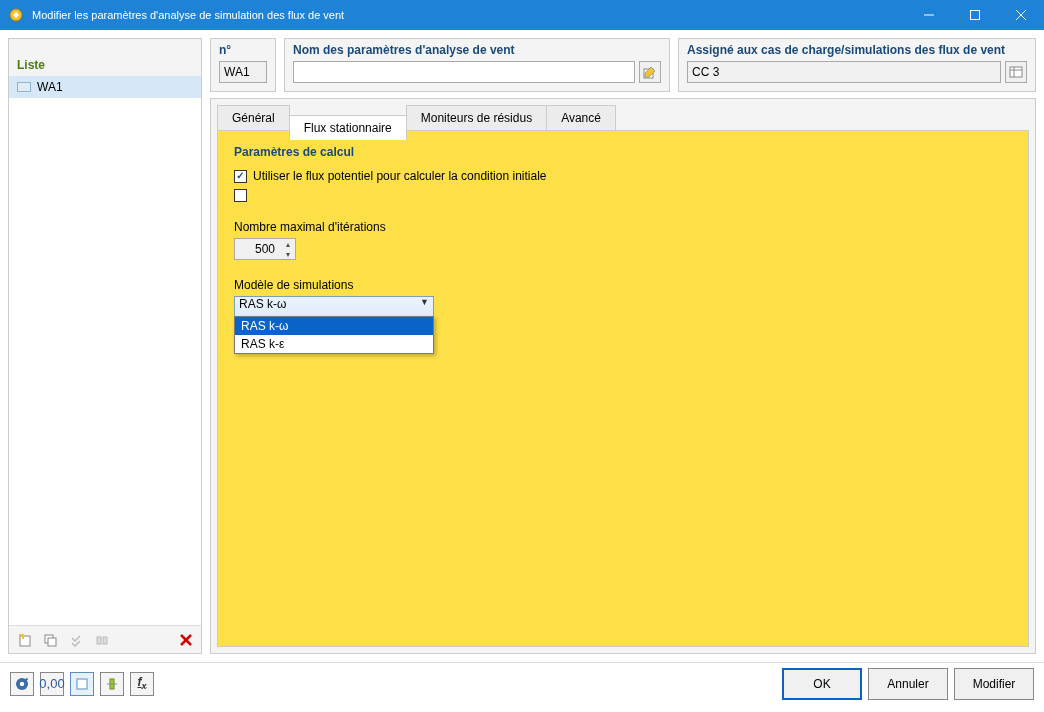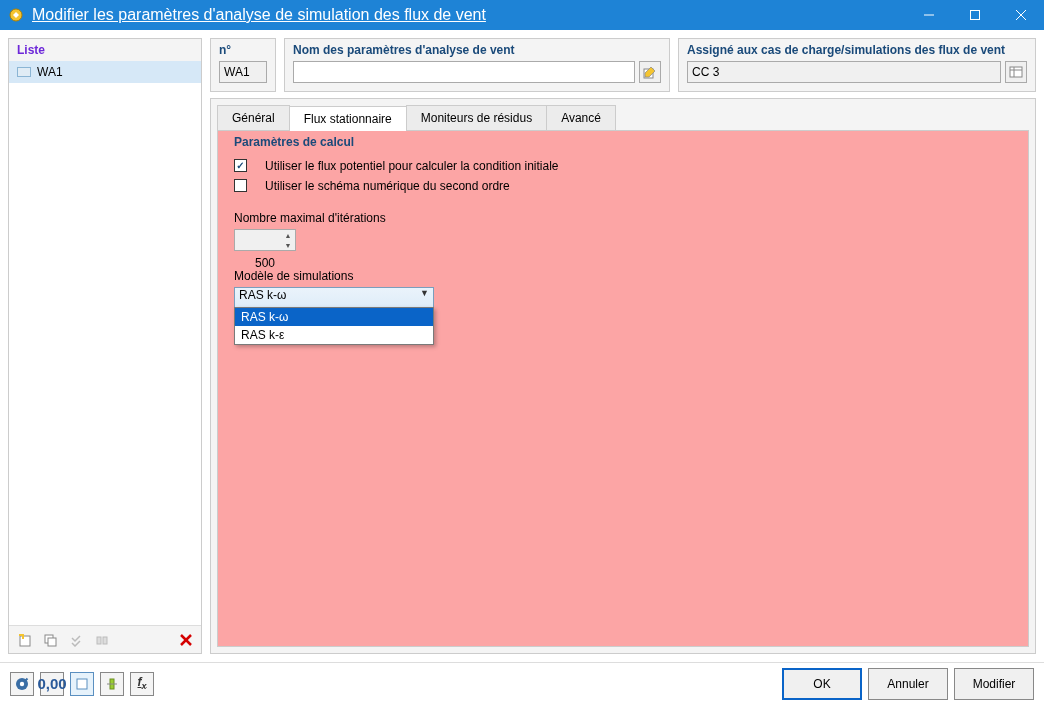--- a/index.html
+++ b/index.html
@@ -1,30 +1,30 @@
 <!DOCTYPE html>
 <html><head>
 <meta charset="utf-8">
 <style>
 * { box-sizing: border-box; margin: 0; padding: 0; font-family: "Segoe UI", Tahoma, sans-serif; font-size: 12px; }
 body { background: #fff; width: 1044px; height: 712px; overflow: hidden; }
 
 
 .titlebar { height: 30px; background: #1e83d6; display: flex; align-items: center; padding-left: 8px; color: #fff; }
 .titlebar-icon { width: 16px; height: 16px; margin-right: 8px; display: flex; align-items: center; justify-content: center; }
-.titlebar-title { flex: 1; font-size: 16px; text-decoration: underline; }
+.titlebar-title { flex: 1; font-size: 11px; }
 .titlebar-buttons { display: flex; }
 .titlebar-btn { width: 46px; height: 30px; display: flex; align-items: center; justify-content: center; color: #fff; }
 
 
 .dialog-body { display: flex; height: 632px; padding: 8px; gap: 8px; background: #fff; }
 
 
 .left-panel { width: 194px; border: 1px solid #cccccc; background: #f4f4f4; display: flex; flex-direction: column; }
-.left-header { padding: 4px 8px; color: #6d28d9; font-weight: 600; background: #f4f4f4; }
+.left-header { padding: 4px 8px; color: #4d7c0f; font-weight: 600; background: #f4f4f4; margin-top: 15px; }
 .left-list { flex: 1; background: #fff; }
 .list-item { padding: 4px 8px; display: flex; align-items: center; gap: 6px; background: #d6e8f7; }
 .list-item-icon { width: 14px; height: 10px; background: #e0ecf5; border: 1px solid #8bb5d4; }
 .left-toolbar { height: 28px; display: flex; align-items: center; padding: 0 4px; gap: 4px; background: #f4f4f4; border-top: 1px solid #ddd; }
 .tb-btn { width: 22px; height: 22px; display: flex; align-items: center; justify-content: center; border: 1px solid transparent; }
 .tb-spacer { flex: 1; }
 
 
 .right-panel { flex: 1; display: flex; flex-direction: column; gap: 6px; }
 .top-row { display: flex; gap: 8px; }
@@ -36,31 +36,31 @@
 .text-input { height: 22px; border: 1px solid #aaa; background: #fff; padding: 0 4px; width: 100%; }
 .text-input.ro { background: #f0f0f0; }
 .name-row { display: flex; gap: 4px; }
 .name-row .text-input { flex: 1; }
 .icon-btn { width: 22px; height: 22px; border: 1px solid #aaa; background: #f0f0f0; display: flex; align-items: center; justify-content: center; }
 
 
 .tab-container { flex: 1; border: 1px solid #cccccc; background: #f4f4f4; display: flex; flex-direction: column; }
 .tab-strip { display: flex; padding: 6px 6px 0 6px; gap: 0; }
 .tab { padding: 5px 14px; background: #ececec; border: 1px solid #cccccc; border-bottom: none; margin-right: -1px; cursor: default; }
-.tab.active { background: #fff; position: relative; top: 1px; }
-.tab-content { flex: 1; background: #fca5a5; margin: 0 6px 6px 6px; border: 1px solid #cccccc; padding: 4px 16px; }
+.tab.active { background: #fff; position: relative; top: 10px; }
+.tab-content { flex: 1; background: #fde047; margin: 0 6px 6px 6px; border: 1px solid #cccccc; padding: 14px 16px; }
 
 .section-title { color: #1a4a7a; font-weight: 600; margin-bottom: 10px; }
-.chk-row { display: flex; gap: 18px; margin-bottom: 6px; }
+.chk-row { display: flex; align-items: center; gap: 6px; margin-bottom: 6px; }
 .chk { width: 13px; height: 13px; border: 1px solid #333; display: flex; align-items: center; justify-content: center; background: #fff; }
 .chk.checked::after { content: "✓"; font-size: 10px; color: #1a4a7a; font-weight: bold; line-height: 1; }
 
 .field-label { margin-top: 18px; margin-bottom: 4px; display: block; }
 .spinner { display: flex; width: 62px; height: 22px; border: 1px solid #aaa; background: #f0f0f0; }
-.spinner-val { flex: 1; text-align: right; padding: 3px 6px 0 0; margin-top: 23px; }
+.spinner-val { flex: 1; text-align: right; padding: 3px 6px 0 0; }
 .spinner-btns { width: 14px; display: flex; flex-direction: column; }
 .spinner-btn { flex: 1; display: flex; align-items: center; justify-content: center; font-size: 7px; color: #555; }
 
 .combo { width: 200px; height: 36px; border: 1px solid #7a9ebd; background: linear-gradient(#eaf3fb,#d6e8f7); display: flex; align-items: flex-start; padding: 0 4px; position: relative; }
 .combo-text { flex: 1; }
 .combo-arrow { font-size: 9px; color: #333; }
 .combo-dropdown { position: absolute; top: 19px; left: -1px; width: 200px; border: 1px solid #7a7a7a; background: #fff; box-shadow: 2px 2px 4px rgba(0,0,0,0.25); }
 .combo-opt { padding: 2px 6px; }
 .combo-opt.sel { background: #0a64c8; color: #fff; }
 
@@ -191,21 +191,20 @@
       </div>
       <div class="tab-content">
         <div class="section-title">Paramètres de calcul</div>
 
         <div class="chk-row">
           <div class="chk checked"></div>
           <span>Utiliser le flux potentiel pour calculer la condition initiale</span>
         </div>
         <div class="chk-row">
           <div class="chk"></div>
-          <span>Utiliser le schéma numérique du second ordre</span>
         </div>
 
         <span class="field-label">Nombre maximal d'itérations</span>
         <div class="spinner">
           <div class="spinner-val">500</div>
           <div class="spinner-btns">
             <div class="spinner-btn">▲</div>
             <div class="spinner-btn">▼</div>
           </div>
         </div>
@@ -227,21 +226,21 @@
 <div class="footer">
   <div class="footer-left">
     <div class="footer-tool">
       <svg width="14" height="14">
           <circle cx="7" cy="7" r="6" fill="#3a6ea5"></circle>
           <circle cx="7" cy="7" r="2.2" fill="#fff"></circle>
           <path d="M10 4 L12.5 1.5" stroke="#3a6ea5" stroke-width="2"></path>
         </svg>
     </div>
     <div class="footer-tool">
-      <span style="font-size:15px;color:#2a5a9a;font-weight:bold;">0,00</span>
+      <span style="font-size:13px;color:#2a5a9a;font-weight:normal;">0,00</span>
     </div>
     <div class="footer-tool active">
       <svg width="14" height="14">
           <rect x="2" y="2" width="10" height="10" fill="#fff" stroke="#5a8fc0"></rect>
         </svg>
     </div>
     <div class="footer-tool">
       <svg width="14" height="14">
           <rect x="5" y="2" width="4" height="10" fill="#9acd32" stroke="#6b8e23"></rect>
           <line x1="2" y1="7" x2="12" y2="7" stroke="#888"></line>

